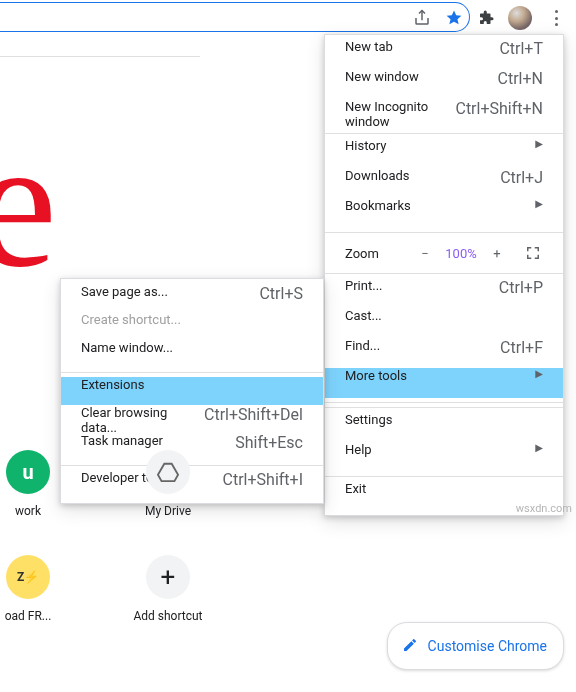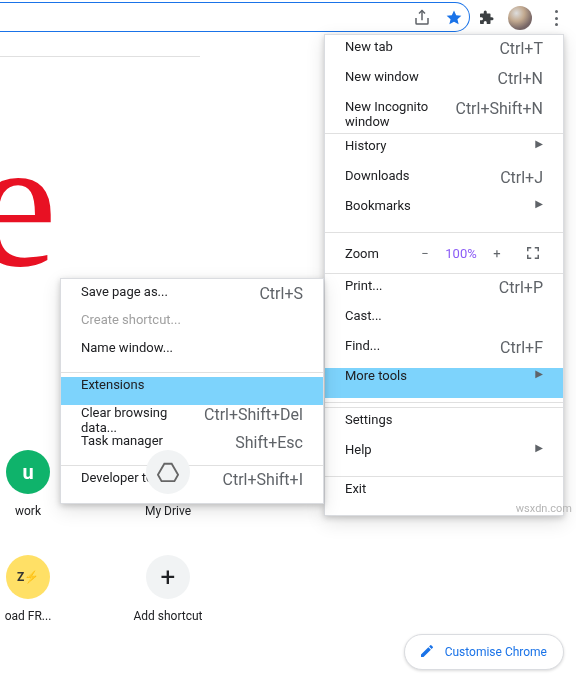--- a/index.html
+++ b/index.html
@@ -158,29 +158,29 @@
     box-shadow: 0 2px 6px rgba(0,0,0,.18), 0 6px 18px rgba(0,0,0,.12);
     padding: 5px 0;
   }
   .sub-menu .mi { height: 28px; }
   .mi.disabled { color: #a0a0a0; }
 
   
   .cust-pill {
     position: absolute;
     right: 12px; bottom: 22px;
-    height: 36px;
+    height: 48px;
     border: 1px solid #dadce0;
     border-radius: 20px;
     background: #fff;
     box-shadow: 0 1px 3px rgba(0,0,0,.15);
     display: flex; align-items: center; gap: 10px;
     padding: 0 16px 0 14px;
     color: #1a73e8;
-    font-size: 12px;
+    font-size: 14px;
   }
 
   .watermark {
     position: absolute;
     right: 4px;
     top: 502px;
     font-size: 11px;
     color: #b5b5b5;
     transform: rotate(0deg);
   }

